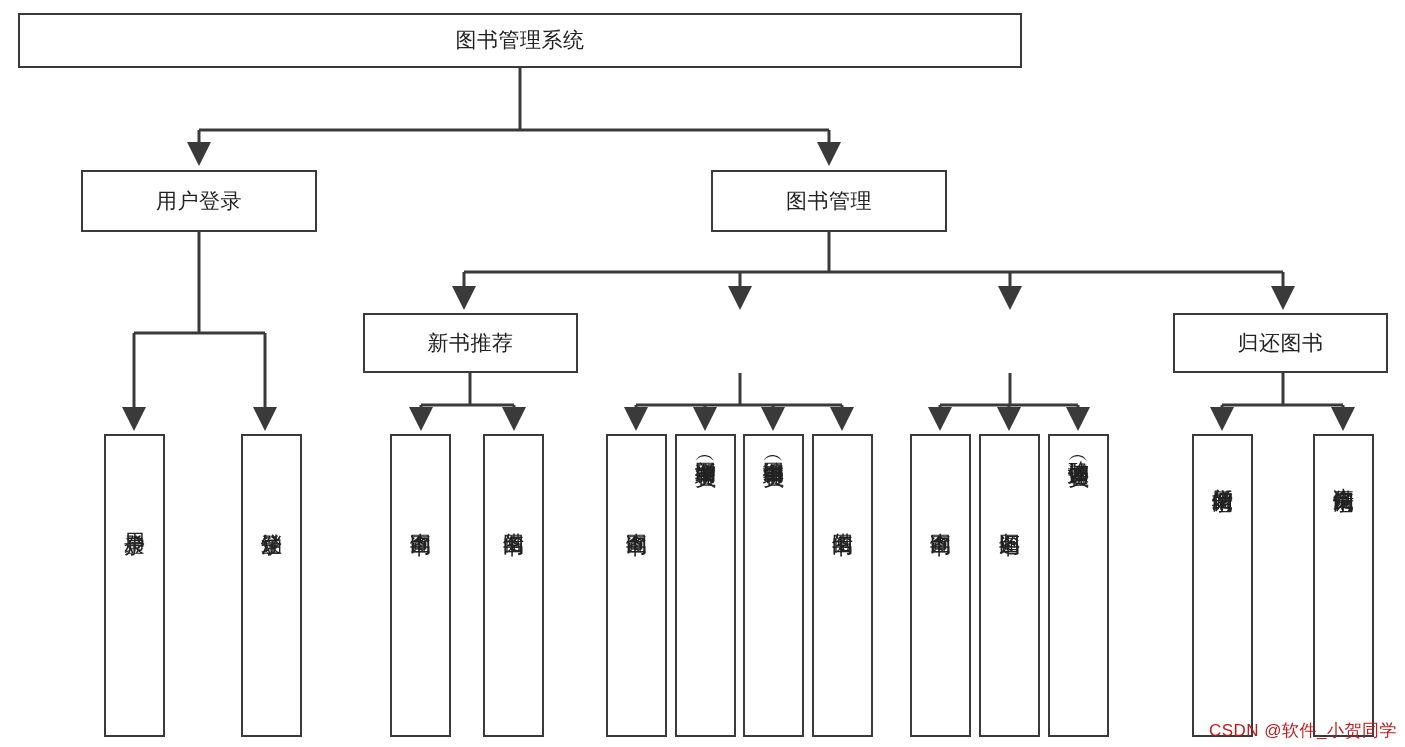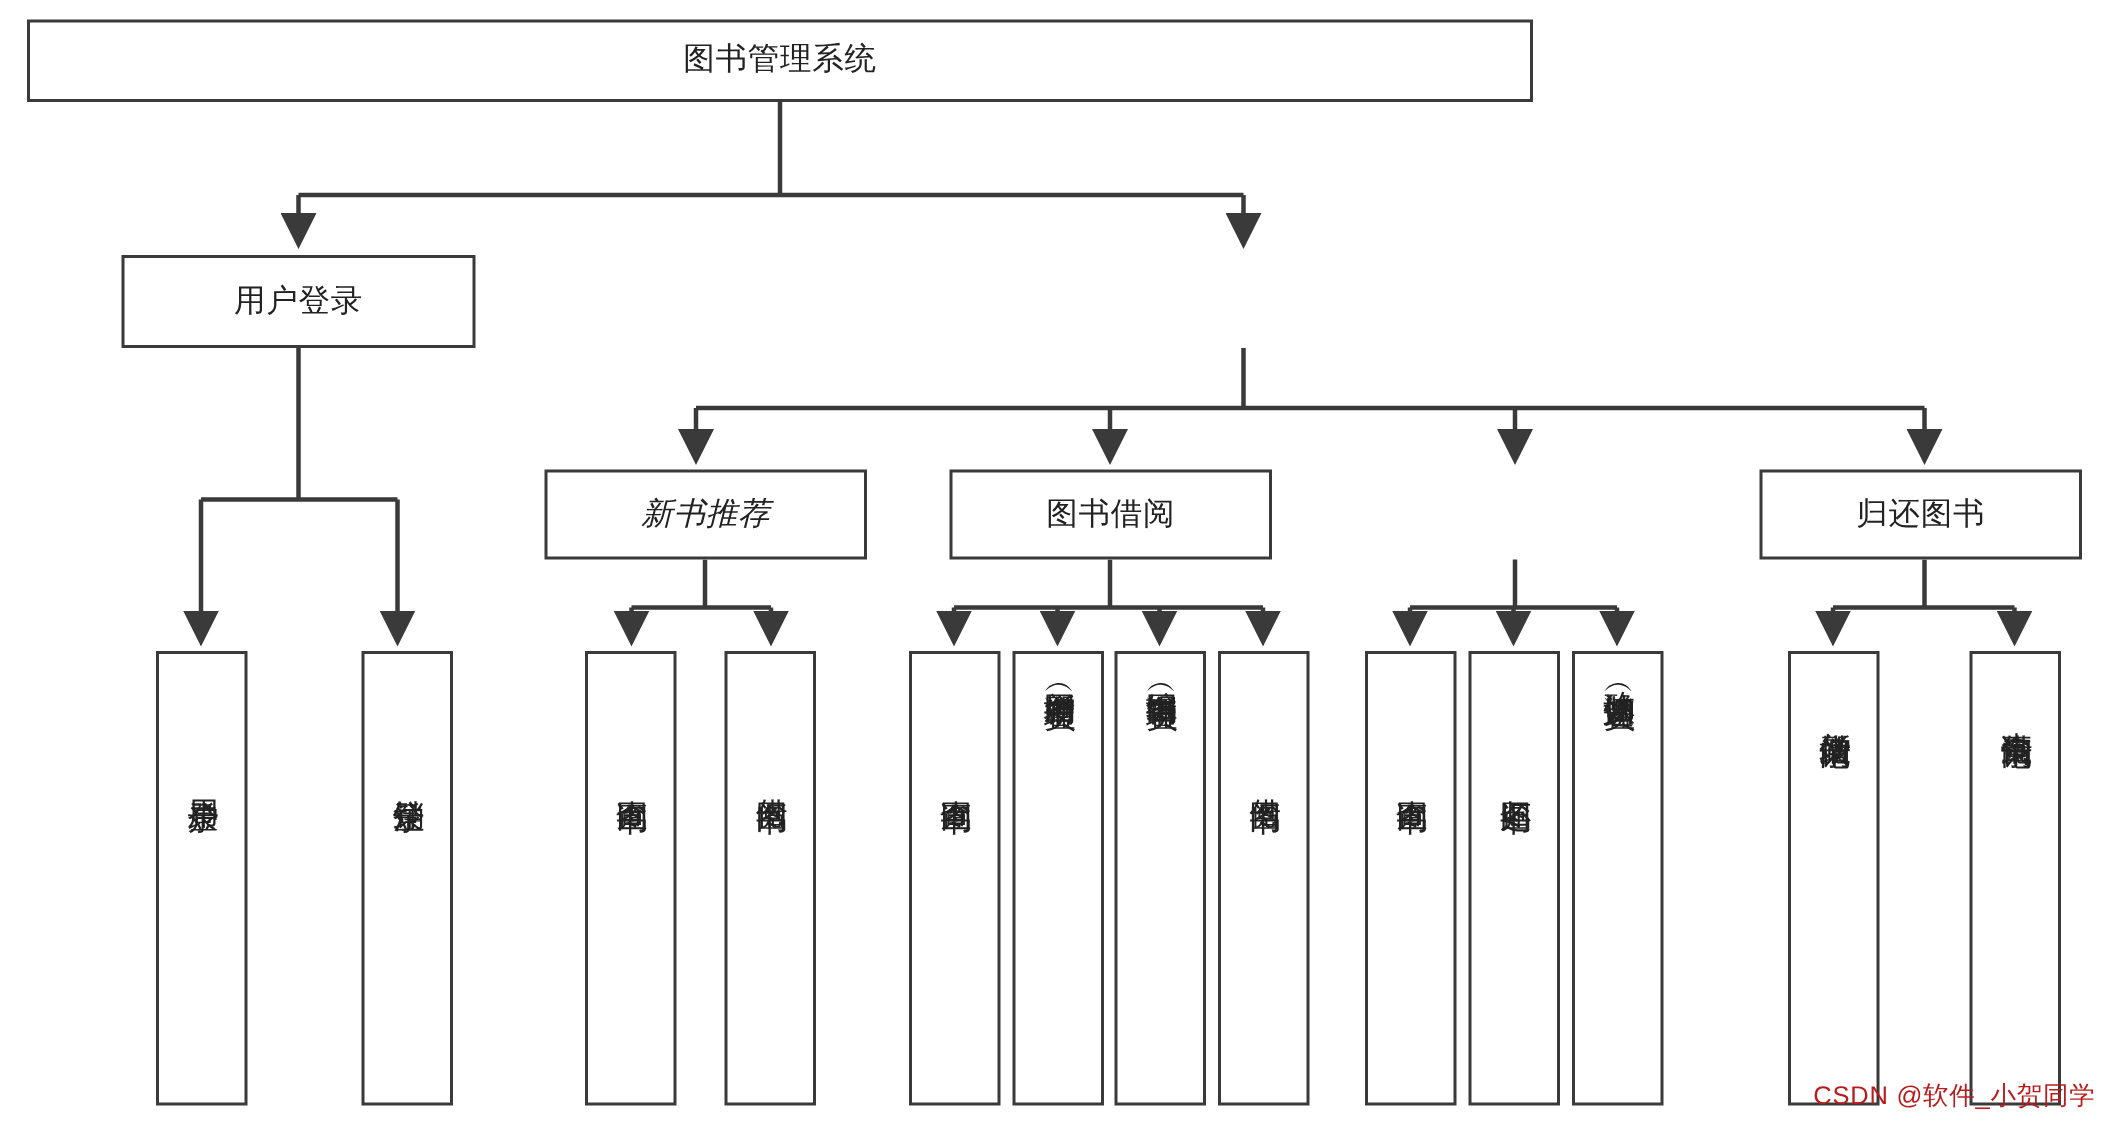--- a/index.html
+++ b/index.html
@@ -125,26 +125,26 @@
     </g>
   </svg>
 
   <div class="node horizontal" style="left:18px; top:13px; width:1004px; height:55px;">
     <span class="node-label">图书管理系统</span>
   </div>
 
   <div class="node horizontal" style="left:81px; top:170px; width:236px; height:62px;">
     <span class="node-label">用户登录</span>
   </div>
+  <div class="node horizontal" style="left:711px; top:170px; width:236px; height:62px;">
+    <span class="node-label">图书管理</span>
+  </div>
 
-  <div class="node horizontal" style="left:363px; top:313px; width:215px; height:60px;font-style:italic;">
+  <div class="node horizontal" style="left:363px; top:313px; width:215px; height:60px;">
     <span class="node-label">新书推荐</span>
-  </div>
-  <div class="node horizontal" style="left:633px; top:313px; width:215px; height:60px;">
-    <span class="node-label">图书借阅</span>
   </div>
   <div class="node horizontal" style="left:1173px; top:313px; width:215px; height:60px;">
     <span class="node-label">归还图书</span>
   </div>
 
   <div class="node vertical" style="left:104px; top:434px; width:61px; height:303px; padding-top:80px;">
     <span class="node-label">用户登录</span>
   </div>
   <div class="node vertical" style="left:241px; top:434px; width:61px; height:303px; padding-top:80px;">
     <span class="node-label">注销登录</span>

